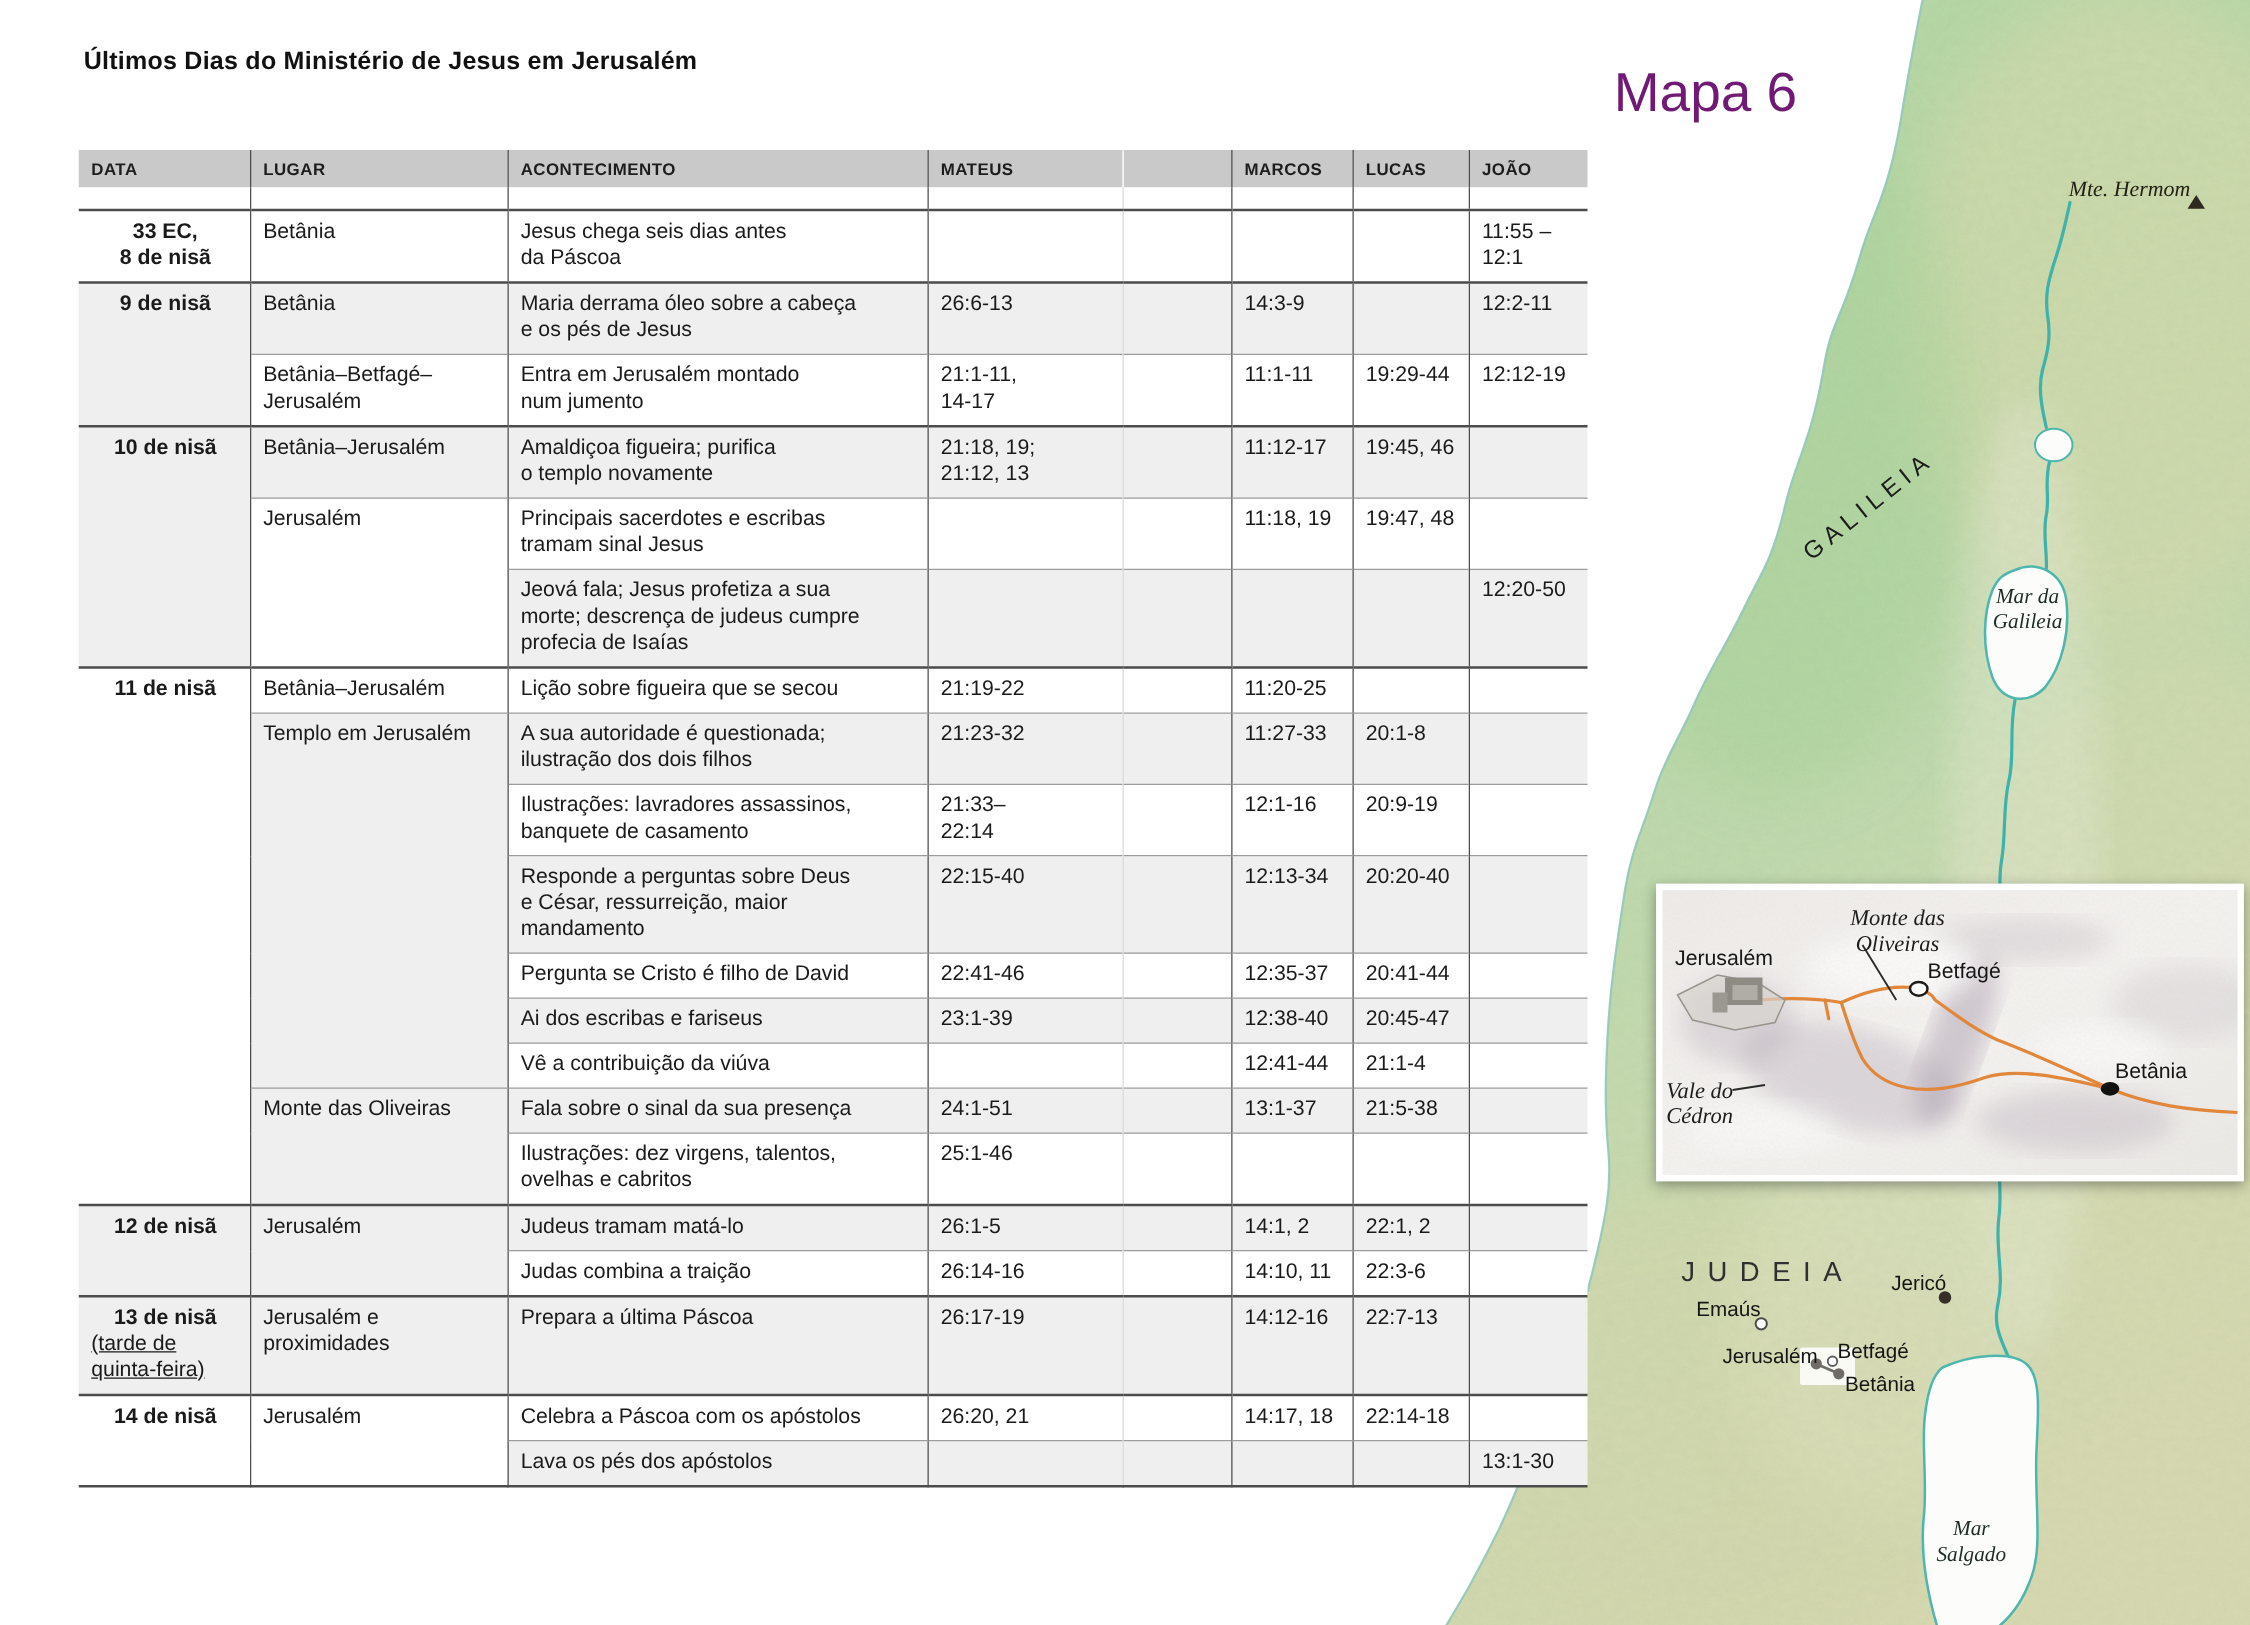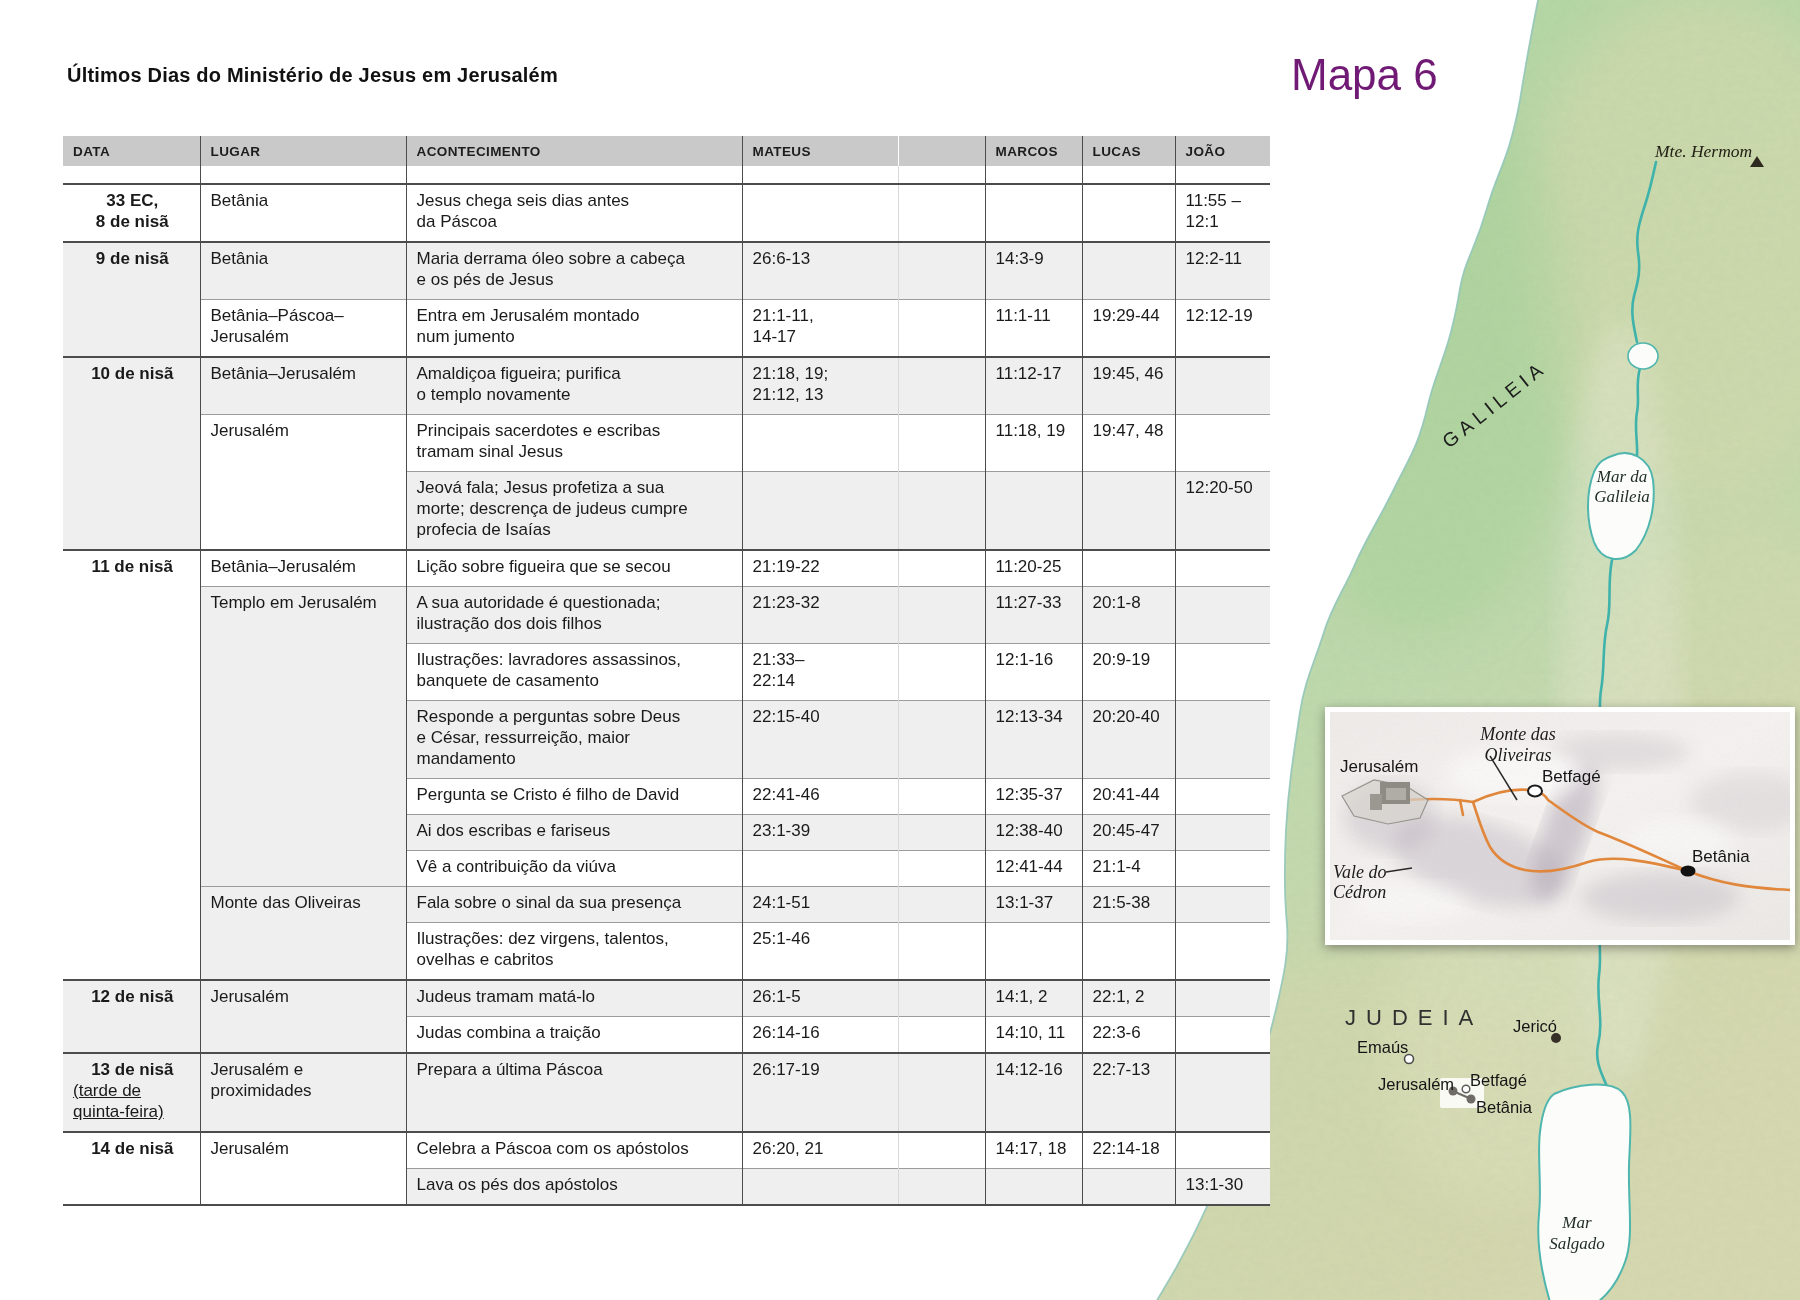--- a/index.html
+++ b/index.html
@@ -1,22 +1,22 @@
 <!DOCTYPE html>
 <html><head>
 <meta charset="utf-8">
 <style>
   html,body{margin:0;padding:0;}
   body{width:1800px;height:1300px;position:relative;background:#ffffff;overflow:hidden;
        font-family:"Liberation Sans",sans-serif;}
   
-  .page-title{position:absolute;left:67px;top:64px;font-size:20px;font-weight:700;color:#111;letter-spacing:.2px;text-align:right;}
+  .page-title{position:absolute;left:67px;top:38px;font-size:20px;font-weight:700;color:#111;letter-spacing:.2px;text-align:right;}
   .map-title{position:absolute;left:1291px;top:50px;font-size:44px;font-weight:400;color:#701a75;}
   
-  .tbl-wrap{position:absolute;left:63px;top:136px;z-index:2;}
+  .tbl-wrap{position:absolute;left:63px;top:120px;z-index:2;}
   table{border-collapse:collapse;table-layout:fixed;width:1207px;border-bottom:2.6px solid #4c4c4c;}
   th{background:#c9c9c9;height:30px;text-align:left;vertical-align:middle;font-size:13.5px;
      letter-spacing:.4px;color:#1d1d1d;padding:0 4px 0 10px;font-weight:700;}
   td{vertical-align:top;padding:5px 8px 9px 10px;font-size:17px;line-height:21px;color:#1a1a1a;white-space:pre-line;}
   .cp,.ce,.cm,.cmk,.cl,.cj{border-left:1.2px solid #4c4c4c;}
   .cmb{border-left:1px solid #d9d9d9;}
   th.cmb{border-left:1px solid #ffffff;}
   tr.w td{background:#ffffff;}
   tr.g td{background:#efefef;}
   td[rowspan]{background:#ffffff;}
@@ -173,21 +173,21 @@
       <td class="cp">Betânia</td>
       <td class="ce">Maria derrama óleo sobre a cabeça
 e os pés de Jesus</td>
       <td class="cm">26:6-13</td>
           <td class="cmb"></td>
       <td class="cmk">14:3-9</td>
       <td class="cl"></td>
       <td class="cj">12:2-11</td>
     </tr>
     <tr class="sb w">
-      <td class="cp">Betânia–Páscoa–
+      <td class="cp">Betânia–Betfagé–
 Jerusalém</td>
       <td class="ce">Entra em Jerusalém montado
 num jumento</td>
       <td class="cm">21:1-11,
 14-17</td>
           <td class="cmb"></td>
       <td class="cmk">11:1-11</td>
       <td class="cl">19:29-44</td>
       <td class="cj">12:12-19</td>
     </tr>

